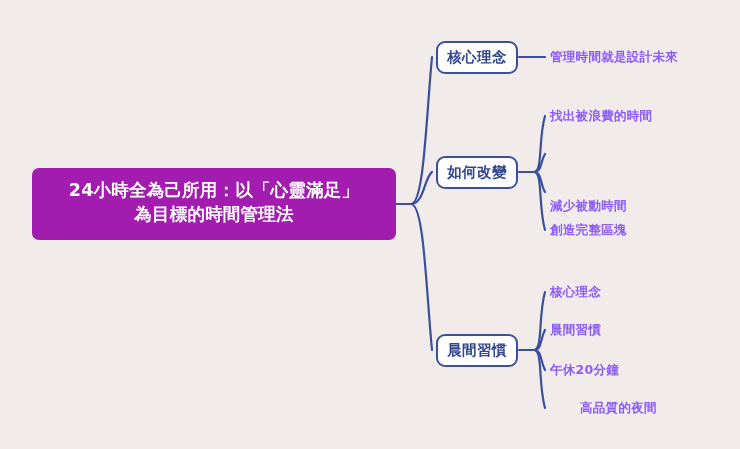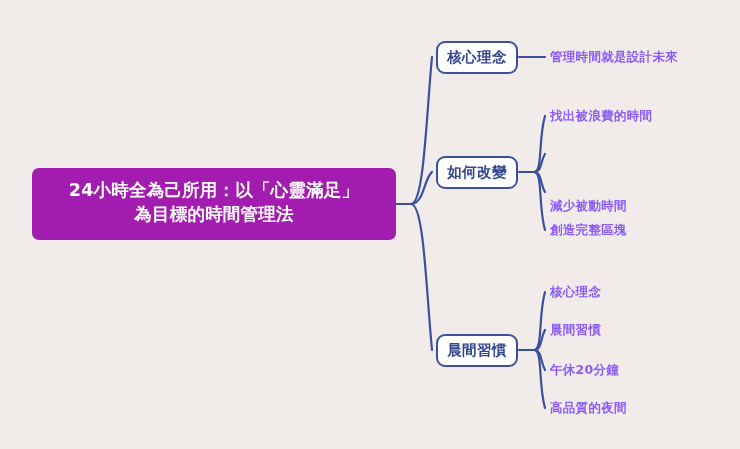--- a/index.html
+++ b/index.html
@@ -146,17 +146,17 @@
   </div>
   <div class="leaf-node" style="left:550px; top:283px;">
     <span class="leaf-text">核心理念</span>
   </div>
   <div class="leaf-node" style="left:550px; top:321px;">
     <span class="leaf-text">晨間習慣</span>
   </div>
   <div class="leaf-node" style="left:550px; top:361px;">
     <span class="leaf-text">午休20分鐘</span>
   </div>
-  <div class="leaf-node" style="left:550px; top:399px;">
+  <div class="leaf-node" style="left:580px; top:399px;">
     <span class="leaf-text">高品質的夜間</span>
   </div>
 
 </div>
 
 </body></html>

